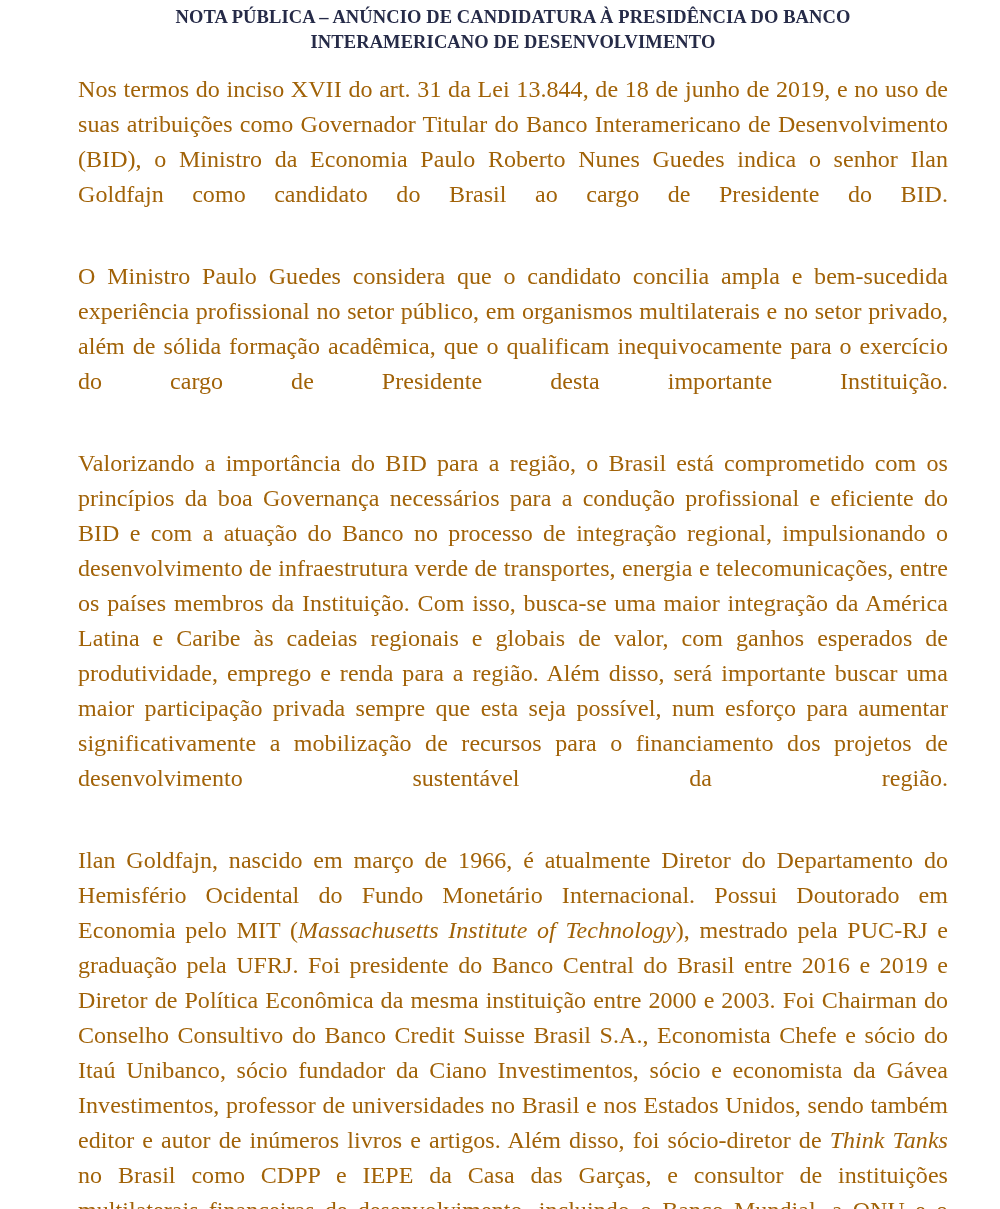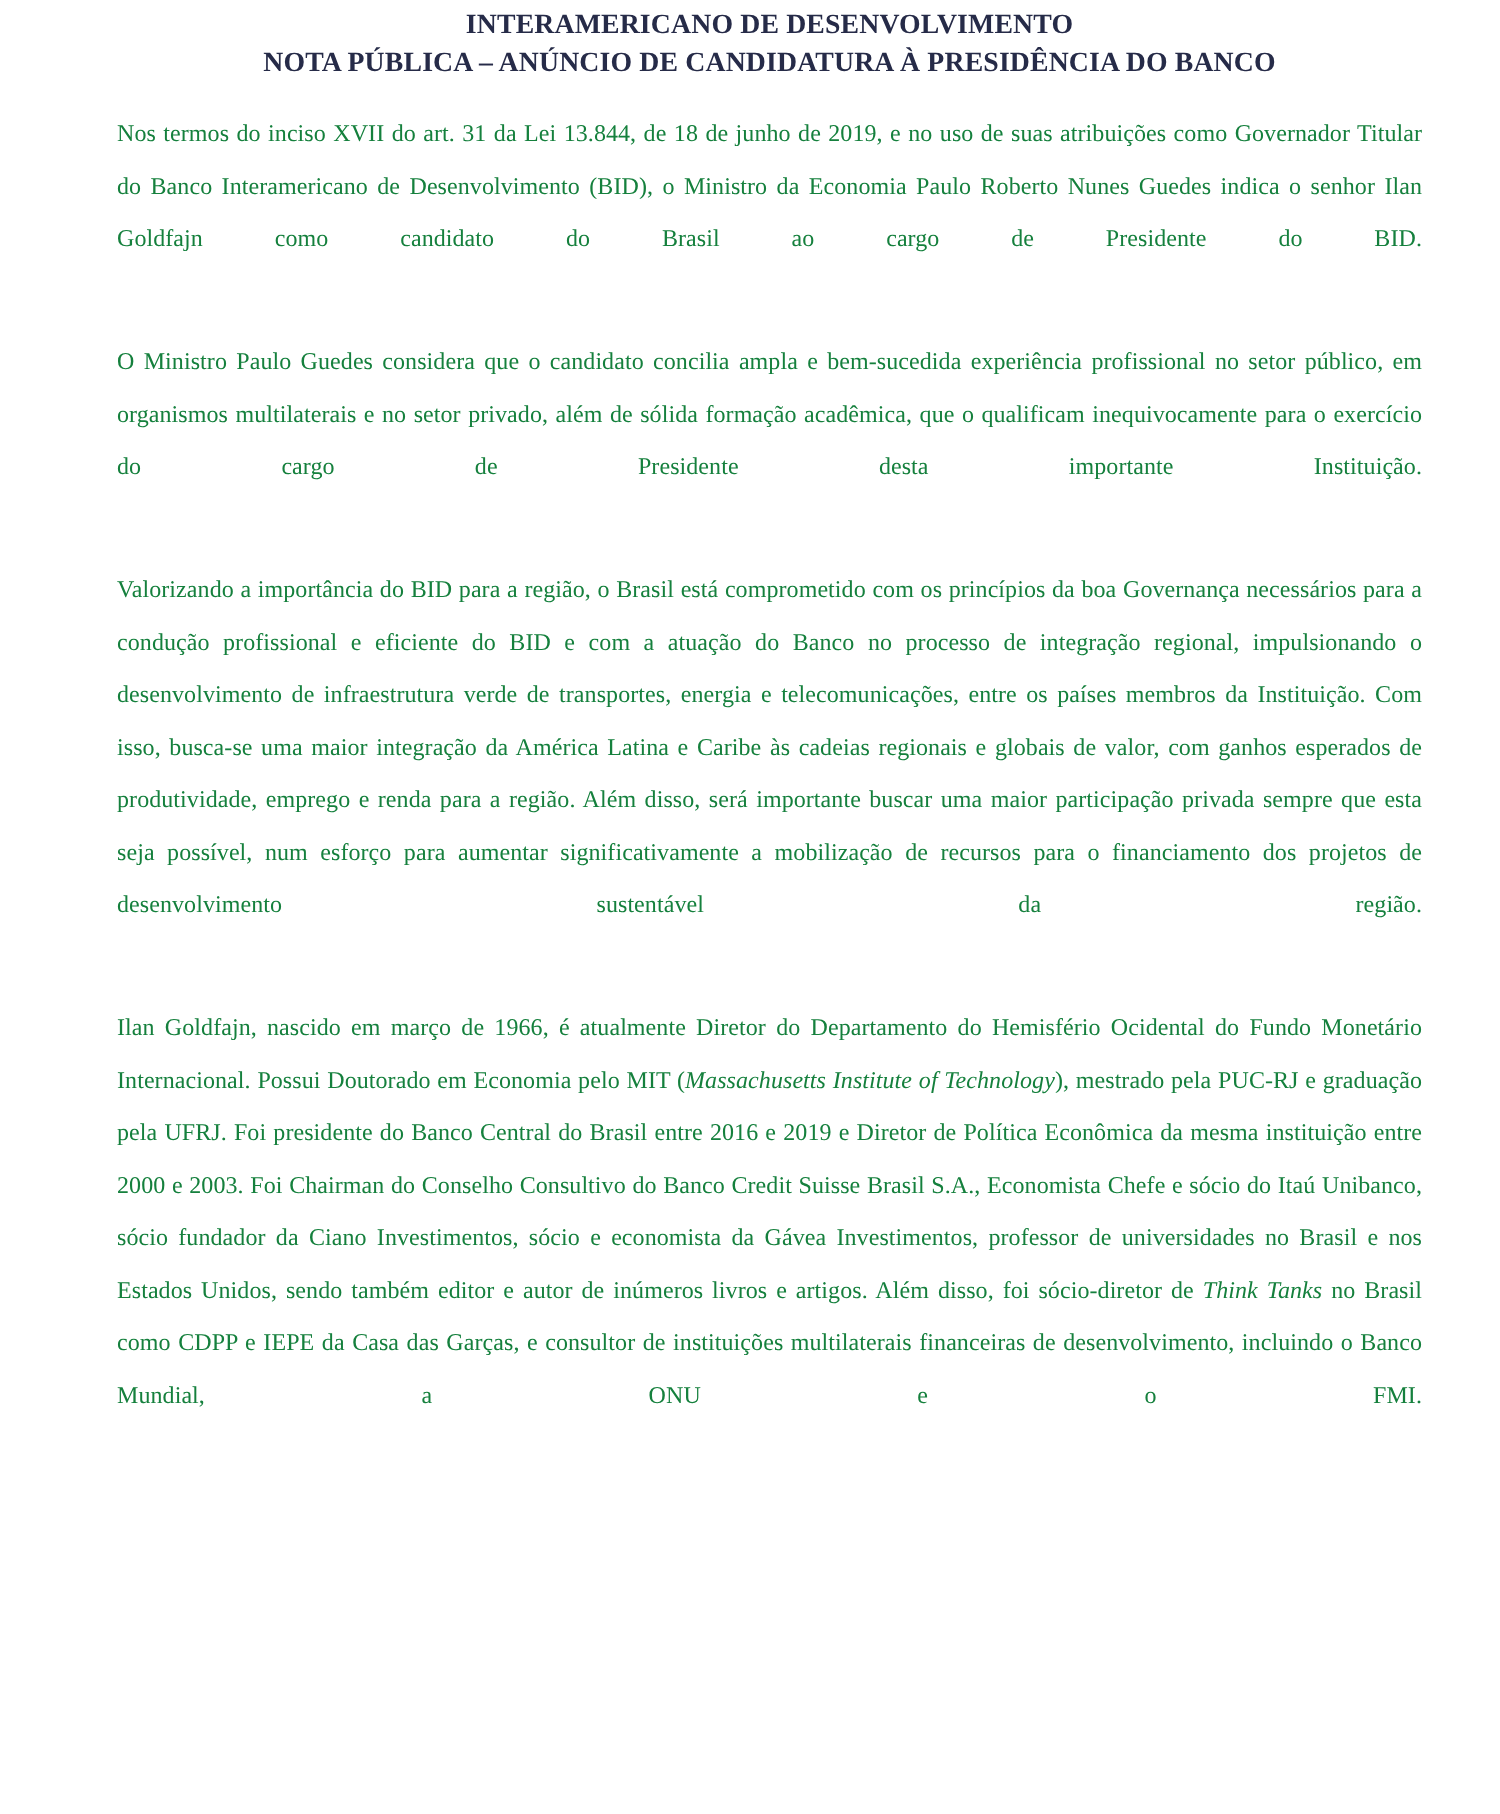--- a/index.html
+++ b/index.html
@@ -35,25 +35,25 @@
     padding: 0 4px;
   }
   .doc-title .title-line {
     display: block;
   }
   .paragraphs {
     margin-top: 17px;
   }
   p.para {
     margin: 0 0 12px 0;
-    font-size: 16px;
+    font-size: 24px;
     line-height: 35px;
     text-align: justify;
     text-justify: inter-word;
-    color: #15803d;
+    color: #a16207;
     
     letter-spacing: 0.05px;
     word-spacing: 0.2px;
   }
   p.para:last-child {
     margin-bottom: 0;
     font-family: Liberation Serif, serif;
   }
   p.para .it {
     font-style: italic;
@@ -65,22 +65,22 @@
     width: 100%;
   }
 </style>
 </head>
 <body>
 
 <div class="page">
   <div class="doc-body">
 
     <h1 class="doc-title">
+      <span class="title-line">NOTA PÚBLICA – ANÚNCIO DE CANDIDATURA À PRESIDÊNCIA DO BANCO</span>
       <span class="title-line">INTERAMERICANO DE DESENVOLVIMENTO</span>
-      <span class="title-line">NOTA PÚBLICA – ANÚNCIO DE CANDIDATURA À PRESIDÊNCIA DO BANCO</span>
     </h1>
 
     <div class="paragraphs">
       <p class="para">Nos termos do inciso XVII do art. 31 da Lei 13.844, de 18 de junho de 2019, e no uso de suas atribuições como Governador Titular do Banco Interamericano de Desenvolvimento (BID), o Ministro da Economia Paulo Roberto Nunes Guedes indica o senhor Ilan Goldfajn como candidato do Brasil ao cargo de Presidente do BID.</p>
       <p class="para">O Ministro Paulo Guedes considera que o candidato concilia ampla e bem-sucedida experiência profissional no setor público, em organismos multilaterais e no setor privado, além de sólida formação acadêmica, que o qualificam inequivocamente para o exercício do cargo de Presidente desta importante Instituição.</p>
       <p class="para">Valorizando a importância do BID para a região, o Brasil está comprometido com os princípios da boa Governança necessários para a condução profissional e eficiente do BID e com a atuação do Banco no processo de integração regional, impulsionando o desenvolvimento de infraestrutura verde de transportes, energia e telecomunicações, entre os países membros da Instituição. Com isso, busca-se uma maior integração da América Latina e Caribe às cadeias regionais e globais de valor, com ganhos esperados de produtividade, emprego e renda para a região. Além disso, será importante buscar uma maior participação privada sempre que esta seja possível, num esforço para aumentar significativamente a mobilização de recursos para o financiamento dos projetos de desenvolvimento sustentável da região.</p>
       <p class="para">
         <span>Ilan Goldfajn, nascido em março de 1966, é atualmente Diretor do Departamento do Hemisfério Ocidental do Fundo Monetário Internacional. Possui Doutorado em Economia pelo MIT (</span><span class="it">Massachusetts Institute of Technology</span><span>), mestrado pela PUC-RJ e graduação pela UFRJ. Foi presidente do Banco Central do Brasil entre 2016 e 2019 e Diretor de Política Econômica da mesma instituição entre 2000 e 2003. Foi Chairman do Conselho Consultivo do Banco Credit Suisse Brasil S.A., Economista Chefe e sócio do Itaú Unibanco, sócio fundador da Ciano Investimentos, sócio e economista da Gávea Investimentos, professor de universidades no Brasil e nos Estados Unidos, sendo também editor e autor de inúmeros livros e artigos. Além disso, foi sócio-diretor de </span><span class="it">Think Tanks</span><span> no Brasil como CDPP e IEPE da Casa das Garças, e consultor de instituições multilaterais financeiras de desenvolvimento, incluindo o Banco Mundial, a ONU e o FMI.</span>
       </p>
 

